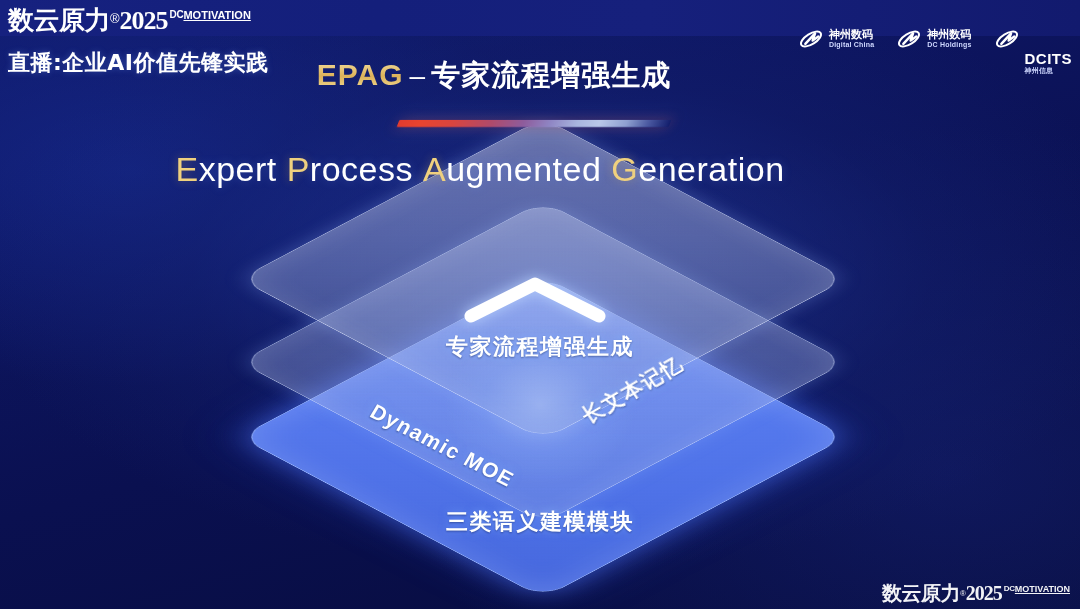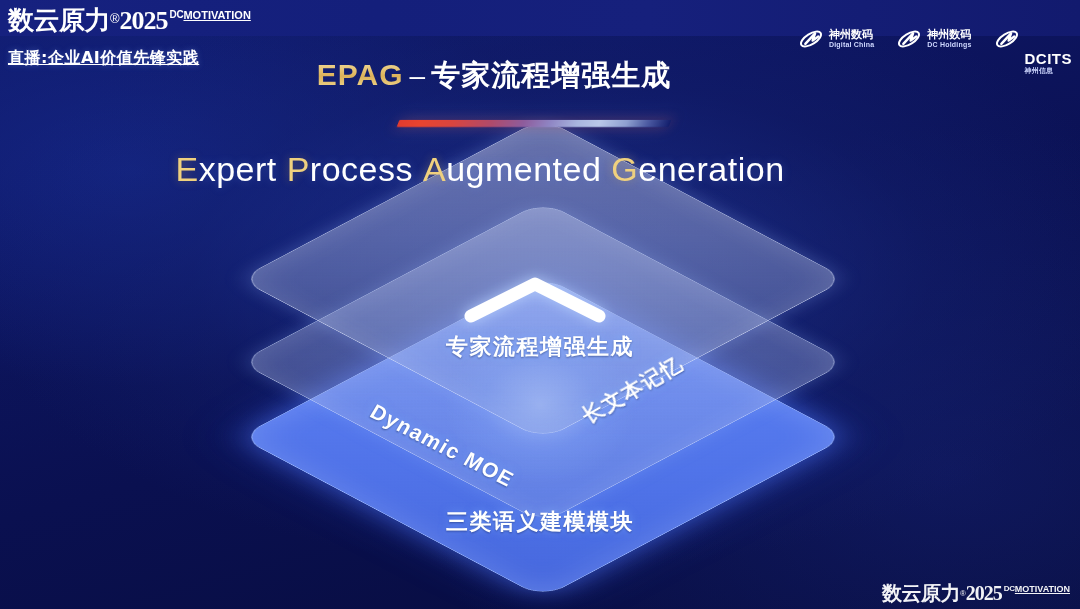--- a/index.html
+++ b/index.html
@@ -58,26 +58,25 @@
     z-index:31;
   }
   #logo-main .brand-cn { font-size:26px; }
   #logo-main .brand-year { font-size:26px; }
   #logo-main .brand-dc { top:-11px; }
   #logo-main .brand-dc .dc { font-size:10px; }
   #logo-main .brand-dc .mot { font-size:11px; }
 
   #live-title {
     position:absolute; left:8px; top:48px;
-    font-size:16px; font-weight:bold; color:#ffffff;
+    font-size:22px; font-weight:bold; color:#ffffff;
     letter-spacing:0.5px; white-space:nowrap;
     font-family:"DejaVu Sans","Liberation Sans",sans-serif;
     z-index:31;
     text-shadow:0 0 6px rgba(120,160,255,0.35);
-    text-decoration:underline;
   }
 
   
   #partners {
     position:absolute; right:8px; top:3px;
     display:flex; align-items:center; gap:22px; z-index:31;
   }
   .partner { display:flex; align-items:center; gap:5px; }
   .swoosh {
     width:26px; height:26px; flex:0 0 26px; position:relative;

